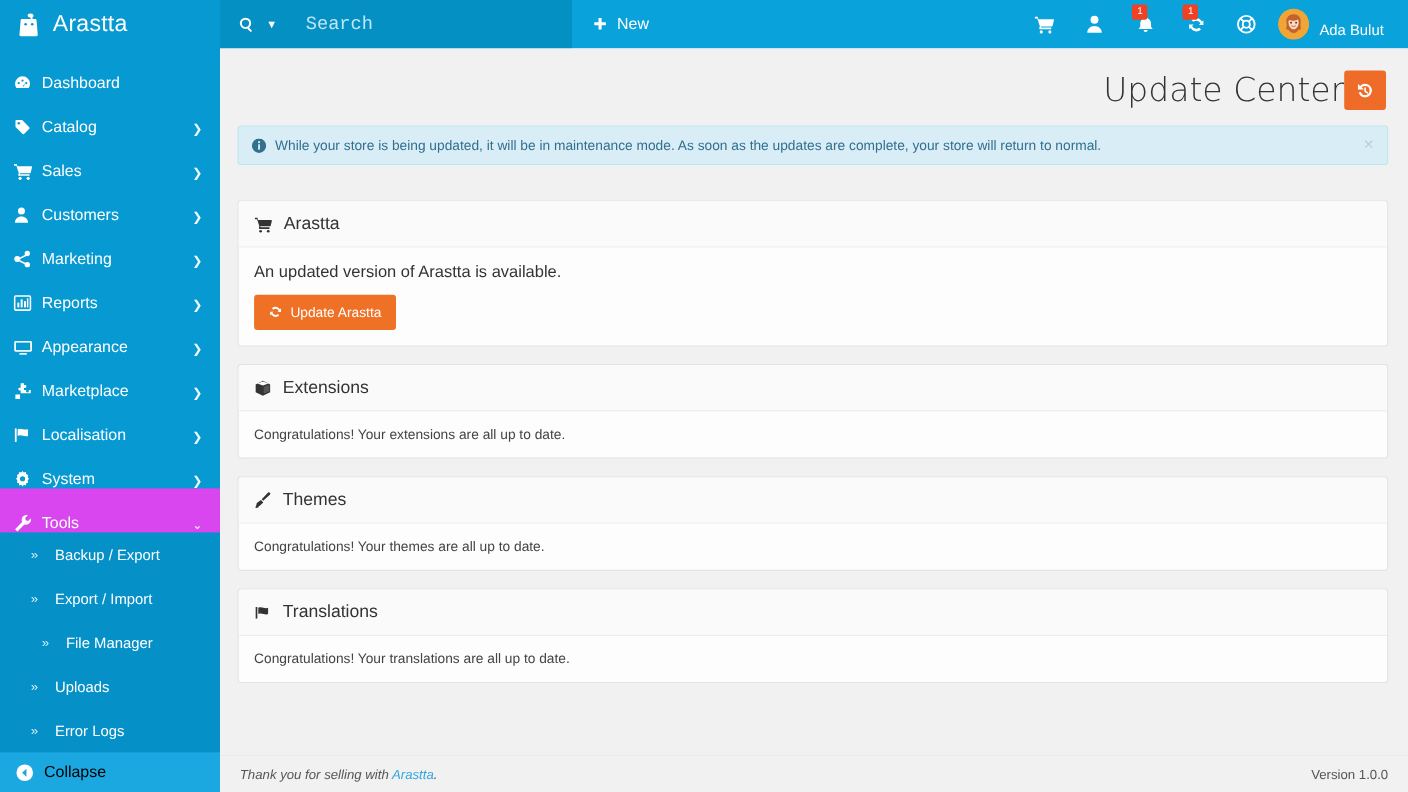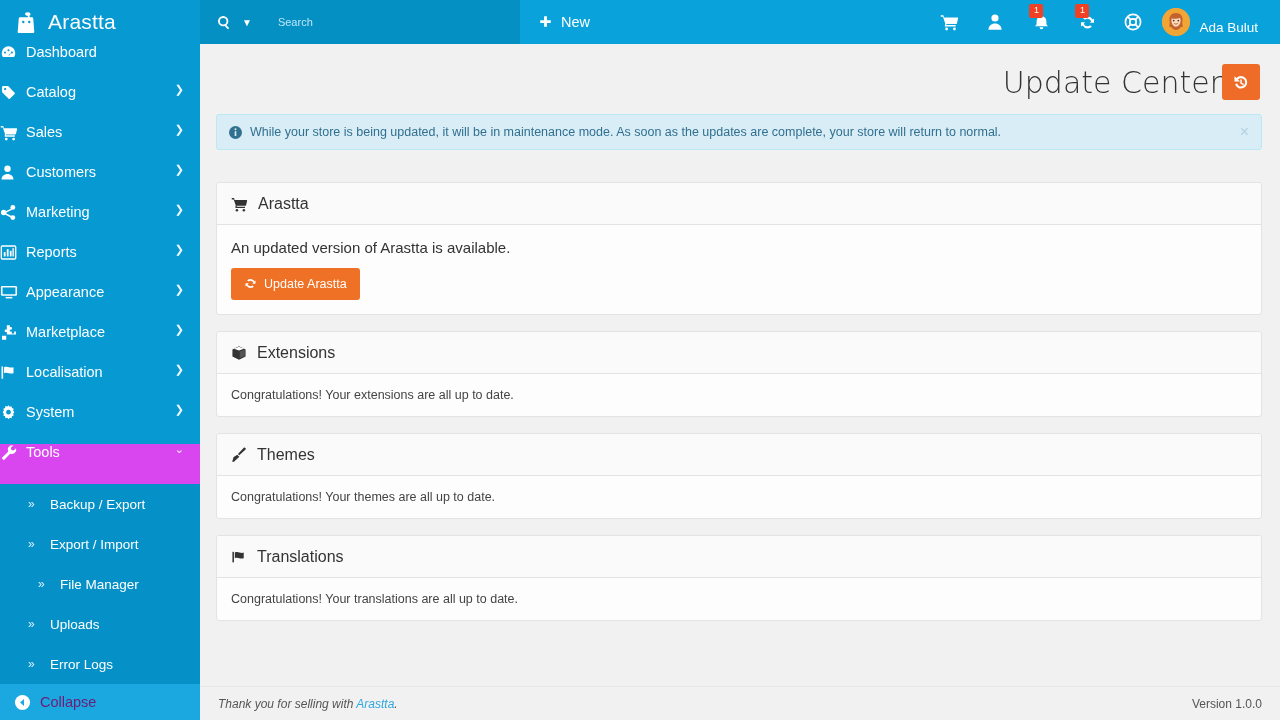--- a/index.html
+++ b/index.html
@@ -27,23 +27,23 @@
   }
   .brand-logo {
     width: 24px; height: 26px;
     display: flex; align-items: center; justify-content: center;
     margin-right: 10px;
   }
   .brand-name {
     font-size: 21px; font-weight: 400; letter-spacing: .2px;
   }
   .nav-item {
-    display: flex; align-items: flex-start;
+    display: flex; align-items: flex-end;
     height: 40px;
-    padding-left: 0; padding-right: 16px;
+    padding-left: 12px; padding-right: 16px;
     color: #fff;
     font-size: 14.5px;
     cursor: pointer;
     position: relative;
   }
   .nav-item .nic {
     width: 26px; flex: 0 0 26px;
     display: flex; align-items: center; justify-content: flex-start;
     color: #ffffff;
   }
@@ -68,21 +68,21 @@
   .sub-item .schev {
     width: 22px; flex: 0 0 22px;
     font-size: 12px; color: #d9f0fb;
   }
   .collapse-bar {
     position: absolute; left: 0; bottom: 0;
     width: 232px; height: 36px;
     background: #1ba8e0;
     display: flex; align-items: center;
     padding-left: 14px;
-    color: #701a75; font-size: 14.5px;
+    color: #000000; font-size: 14.5px;
     cursor: pointer;
   }
   .collapse-bar .cic { width: 26px; flex: 0 0 26px; display: flex; align-items: center; }
 
   
   #right {
     flex: 1 1 auto; height: 720px;
     display: flex; flex-direction: column;
     position: relative;
   }
@@ -97,23 +97,23 @@
   .search-zone {
     width: 320px; flex: 0 0 320px;
     background: #0590c4;
     display: flex; align-items: center;
     padding-left: 14px;
   }
   .search-ic { width: 20px; display:flex; align-items:center; justify-content:center; cursor:pointer;}
   .search-caret { margin-left: 8px; font-size: 10px; cursor:pointer; }
   .search-input {
     border: 0; outline: 0; background: transparent;
-    color: #fff; font-size: 11px;
+    color: #fff; font-size: 17px;
     margin-left: 26px; width: 200px;
-    font-family: Liberation Sans, sans-serif;
+    font-family: Liberation Mono, monospace;
   }
   .search-input::placeholder { color: #bfe6f6; }
   .new-btn {
     display: flex; align-items: center; gap: 8px;
     padding: 0 18px; cursor: pointer;
     font-size: 14.5px;
   }
   .spacer { flex: 1 1 auto; }
   .hicons { display: flex; align-items: center; padding-right: 10px; }
   .hic {

